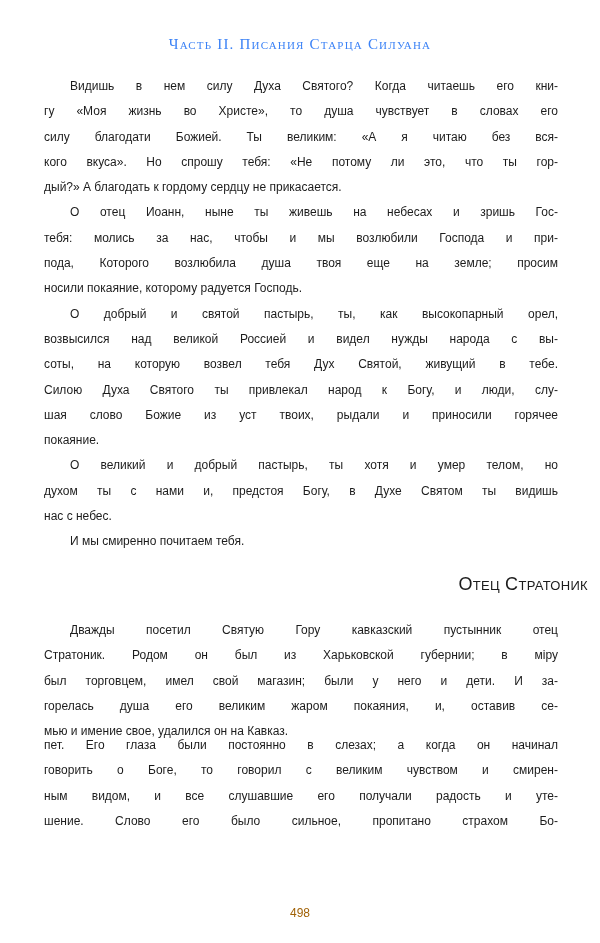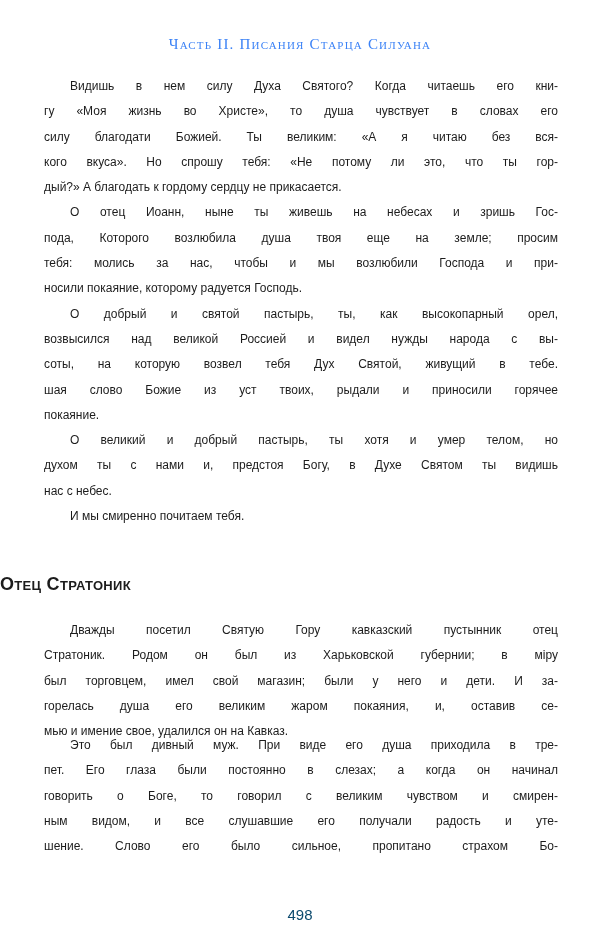--- a/index.html
+++ b/index.html
@@ -17,69 +17,69 @@
     position: absolute; left: 44px; width: 514px;
     font-family: "Liberation Sans", sans-serif; font-size: 12px; color: #1c1c1c;
   }
   .line {
     display: block; height: 25.3px; line-height: 25.3px; white-space: nowrap;
     text-align: justify; text-align-last: justify;
   }
   .line.indent { padding-left: 26px; }
   .line.last { text-align-last: left; }
   .section-title {
-    position: absolute; top: 574px; left: 0; width: 588px; text-align: left;
+    position: absolute; top: 574px; left: 0; width: 588px; text-align: right;
     font-family: "Liberation Sans", sans-serif; font-size: 18px; font-variant: small-caps;
-    letter-spacing: 0.3px; color: #1c1c1c; font-weight: bold;
+    letter-spacing: 0.3px; color: #1c1c1c;
   }
   .page-number {
     position: absolute; top: 906px; left: 0; width: 600px; text-align: center;
-    font-family: "Liberation Sans", sans-serif; font-size: 15px; color: #0c4a6e;
+    font-family: "Liberation Sans", sans-serif; font-size: 12px; color: #a16207;
   }
 </style>
 </head>
 <body>
 
 <div class="page">
 
   <div class="running-head">Часть II. Писания Старца Силуана</div>
 
   <div class="body-text" style="top:74px;">
     <span class="line indent">Видишь в нем силу Духа Святого? Когда читаешь его кни-</span>
     <span class="line">гу «Моя жизнь во Христе», то душа чувствует в словах его</span>
     <span class="line">силу благодати Божией. Ты великим: «А я читаю без вся-</span>
     <span class="line">кого вкуса». Но спрошу тебя: «Не потому ли это, что ты гор-</span>
     <span class="line last">дый?» А благодать к гордому сердцу не прикасается.</span>
     <span class="line indent">О отец Иоанн, ныне ты живешь на небесах и зришь Гос-</span>
+    <span class="line">тебя: молись за нас, чтобы и мы возлюбили Господа и при-</span>
     <span class="line">пода, Которого возлюбила душа твоя еще на земле; просим</span>
-    <span class="line">тебя: молись за нас, чтобы и мы возлюбили Господа и при-</span>
     <span class="line last">носили покаяние, которому радуется Господь.</span>
     <span class="line indent">О добрый и святой пастырь, ты, как высокопарный орел,</span>
     <span class="line">возвысился над великой Россией и видел нужды народа с вы-</span>
     <span class="line">соты, на которую возвел тебя Дух Святой, живущий в тебе.</span>
+    <span class="line">Силою Духа Святого ты привлекал народ к Богу, и люди, слу-</span>
     <span class="line">шая слово Божие из уст твоих, рыдали и приносили горячее</span>
     <span class="line last">покаяние.</span>
     <span class="line indent">О великий и добрый пастырь, ты хотя и умер телом, но</span>
     <span class="line">духом ты с нами и, предстоя Богу, в Духе Святом ты видишь</span>
     <span class="line last">нас с небес.</span>
     <span class="line indent last">И мы смиренно почитаем тебя.</span>
   </div>
 
   <div class="section-title">Отец Стратоник</div>
 
   <div class="body-text" style="top:618px;">
     <span class="line indent">Дважды посетил Святую Гору кавказский пустынник отец</span>
     <span class="line">Стратоник. Родом он был из Харьковской губернии; в міру</span>
     <span class="line">был торговцем, имел свой магазин; были у него и дети. И за-</span>
     <span class="line">горелась душа его великим жаром покаяния, и, оставив се-</span>
     <span class="line last">мью и имение свое, удалился он на Кавказ.</span>
   </div>
 
   <div class="body-text" style="top:733px;">
-    <span class="line indent">Это был дивный муж. При виде его душа приходила в тре-</span>
     <span class="line">пет. Его глаза были постоянно в слезах; а когда он начинал</span>
     <span class="line">говорить о Боге, то говорил с великим чувством и смирен-</span>
     <span class="line">ным видом, и все слушавшие его получали радость и уте-</span>
     <span class="line">шение. Слово его было сильное, пропитано страхом Бо-</span>
   </div>
 
   <div class="page-number">498</div>
 </div>
 
 </body></html>

